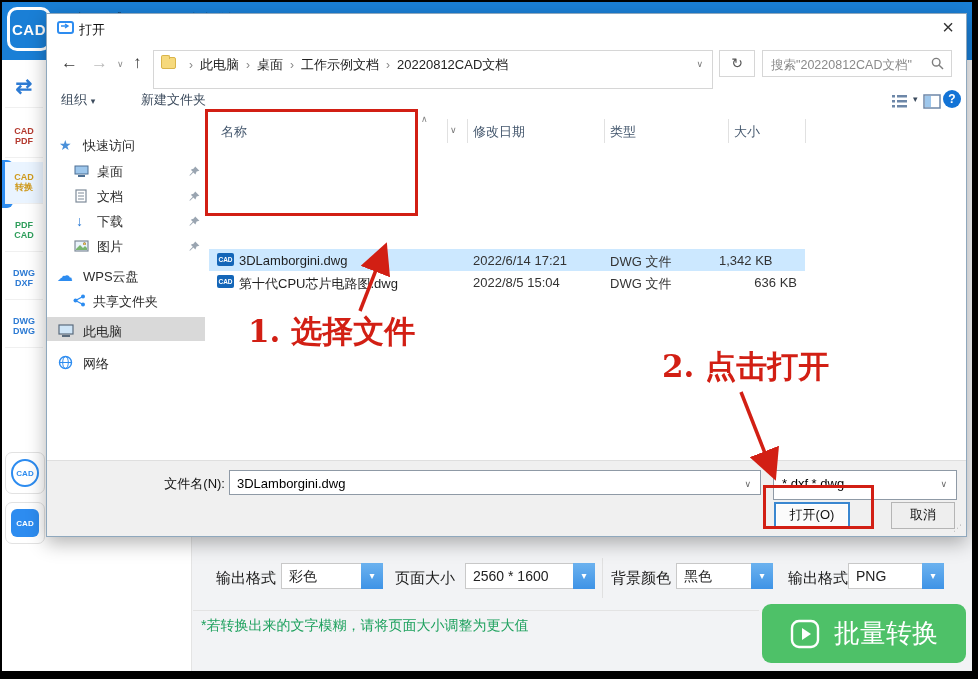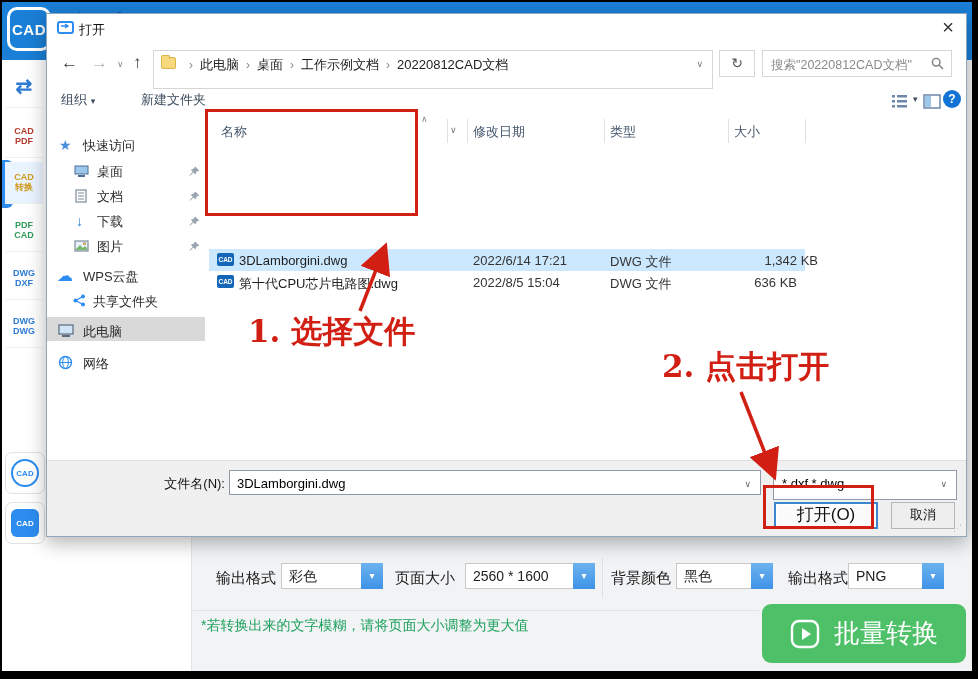--- a/index.html
+++ b/index.html
@@ -76,21 +76,21 @@
   .fic { position:absolute; left:8px; top:4px; width:17px; height:13px; background:#1466b8; border-radius:2px; color:#fff; font-size:6.5px; font-weight:bold; text-align:center; line-height:13px; }
   .cell { position:absolute; top:4px; white-space:nowrap; }
 
   .band { position:absolute; left:0; top:446px; width:919px; height:76px; background:#f0f0f0; border-top:1px solid #dfdfdf; }
   .fn-label { position:absolute; left:86px; top:461px; width:92px; text-align:right; font-size:13px; color:#111; }
   .fn-input { position:absolute; left:182px; top:456px; width:532px; height:25px; background:#fff; border:1px solid #8f9aa6; font-size:13px; }
   .fn-input .txt { position:absolute; left:7px; top:5px; }
   .combo-caret { position:absolute; right:9px; top:8px; font-size:9px; color:#666; }
   .ft-combo { position:absolute; left:726px; top:456px; width:184px; height:30px; background:#fff; border:1px solid #8f9aa6; font-size:13px; cursor:pointer; }
   .ft-combo .txt { position:absolute; left:8px; top:5px; }
-  .btn-open { position:absolute; left:727px; top:488px; width:104px; height:27px; background:#fbfbfb; border:2px solid #3a87d0; box-shadow:inset 0 0 0 1px #fff; font-size:17px; color:#111; text-align:center; line-height:22px; cursor:pointer; }
+  .btn-open { position:absolute; left:727px; top:488px; width:76px; height:27px; background:#fbfbfb; border:2px solid #3a87d0; box-shadow:inset 0 0 0 1px #fff; font-size:13px; color:#111; text-align:center; line-height:22px; cursor:pointer; }
   .btn-cancel { position:absolute; left:844px; top:488px; width:64px; height:27px; background:#eeeeee; border:1px solid #b5b5b5; font-size:13px; color:#111; text-align:center; line-height:24px; cursor:pointer; }
   .grip { position:absolute; right:3px; bottom:3px; color:#b5b5b5; font-size:9px; letter-spacing:1px; }
 
   
   .anno { position:absolute; z-index:40; }
   .rect1 { left:205px; top:109px; width:213px; height:107px; border:3px solid #d21f14; }
   .rect2 { left:763px; top:485px; width:111px; height:44px; border:3px solid #d21f14; }
   .anno-text { color:#d21f14; font-family:"DejaVu Serif","Liberation Serif",serif; font-weight:bold; font-size:31px; white-space:nowrap; }
   .t1 { left:248px; top:311px; }
   .t2 { left:662px; top:346px; }
@@ -325,21 +325,21 @@
         <div class="lh" style="left:525px;">
             <span>大小</span>
           </div>
         <div class="hdiv" style="left:596px;"></div>
 
         <div class="row sel" style="top:131px;">
           <span class="fic">CAD</span>
           <span class="cell" style="left:30px;">3DLamborgini.dwg</span>
           <span class="cell" style="left:264px;color:#333;">2022/6/14 17:21</span>
           <span class="cell" style="left:401px;color:#333;">DWG 文件</span>
-          <span class="cell" style="left:531px;width:78px;text-align:right;color:#333;">1,342 KB</span>
+          <span class="cell" style="left:510px;width:78px;color:#333;">1,342 KB</span>
         </div>
         <div class="row" style="top:153px;">
           <span class="fic">CAD</span>
           <span class="cell" style="left:30px;">第十代CPU芯片电路图.dwg</span>
           <span class="cell" style="left:264px;color:#333;">2022/8/5 15:04</span>
           <span class="cell" style="left:401px;color:#333;">DWG 文件</span>
           <span class="cell" style="left:510px;width:78px;text-align:right;color:#333;">636 KB</span>
         </div>
       </div>
 

